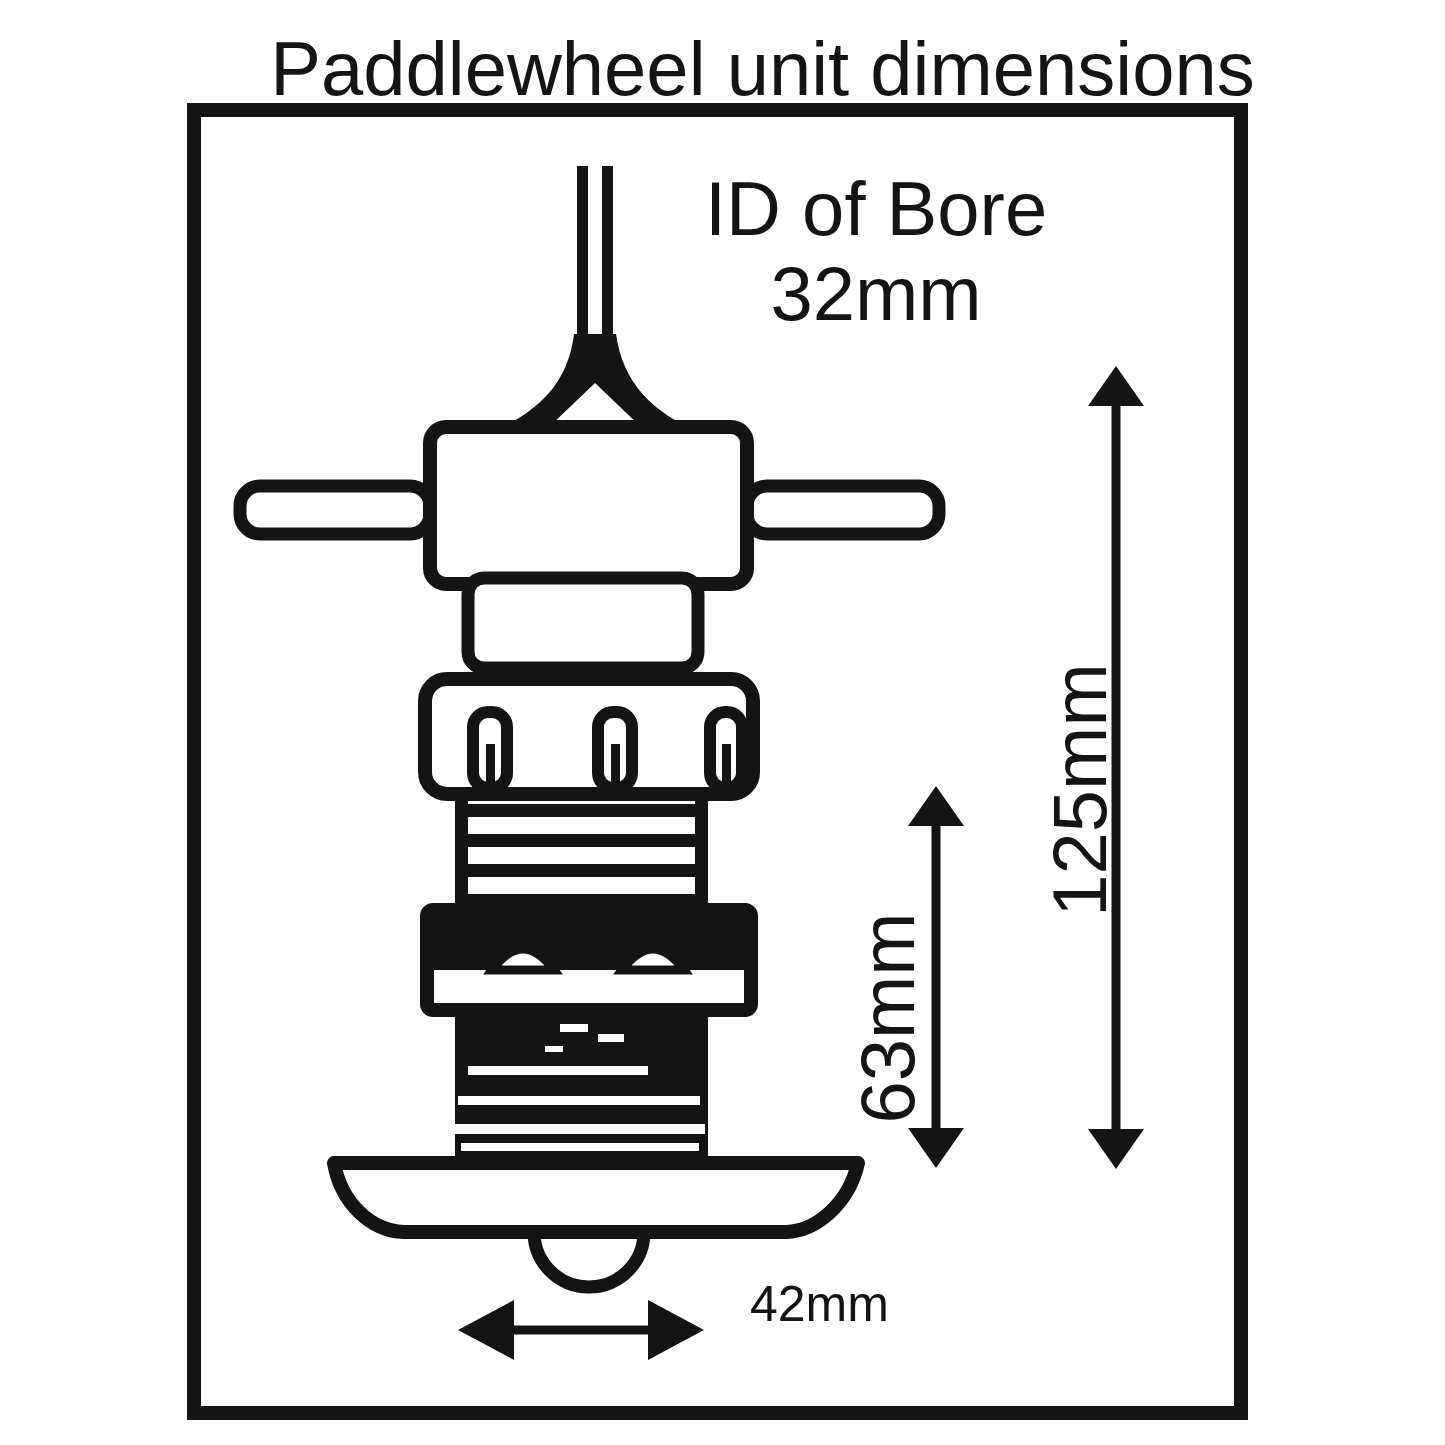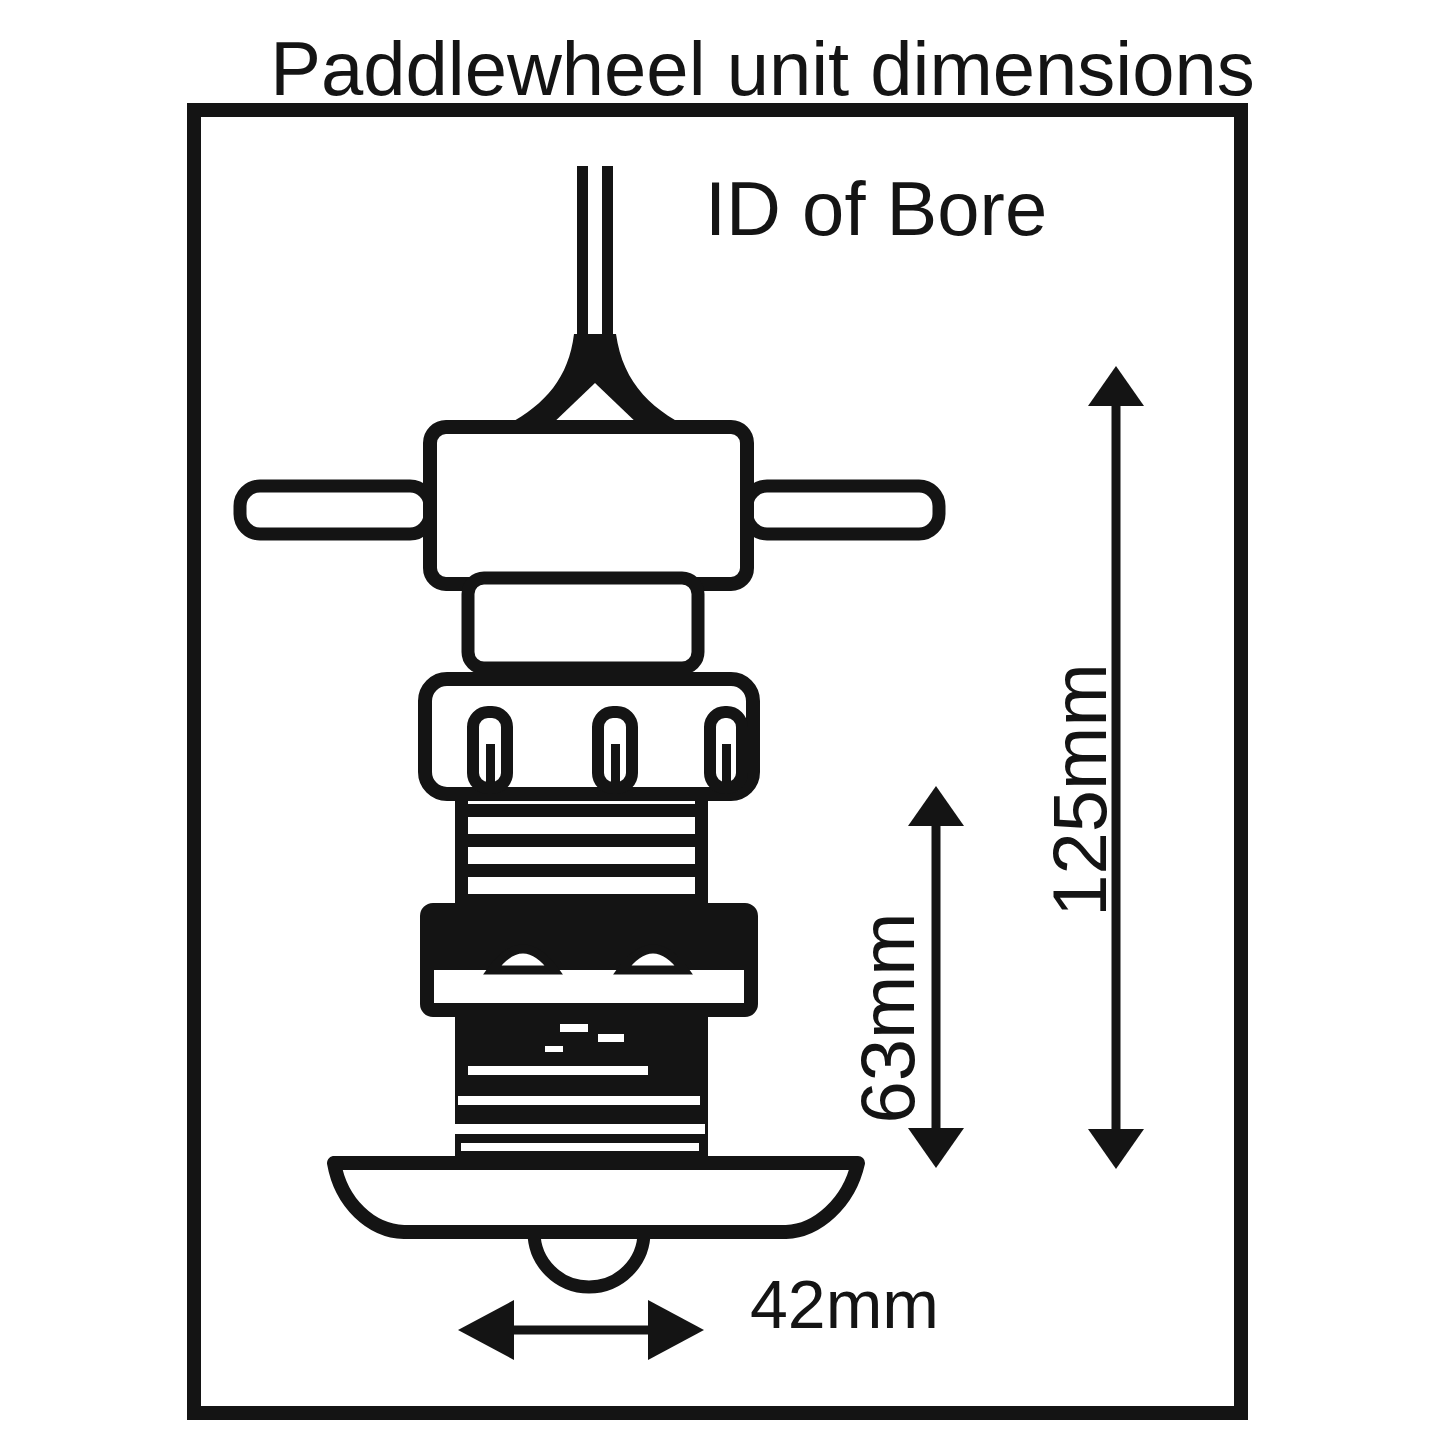--- a/index.html
+++ b/index.html
@@ -21,21 +21,21 @@
   }
   .diagram-svg{position:absolute;left:0;top:0;width:1445px;height:1445px;color:var(--ink,#141414);}
   .label{
     position:absolute;
     color:var(--ink,#141414);
     font-size:76px;line-height:85px;
     white-space:nowrap;
     text-align:center;
   }
   .label.bore{left:705px;top:166px;}
-  .label.dim42{left:750px;top:1266px;line-height:76px;font-size:68px;}
+  .label.dim42{left:750px;top:1266px;line-height:76px;font-size:50px;}
   .rotlabel{
     position:absolute;width:300px;height:80px;
     font-size:76px;line-height:80px;text-align:center;
     color:var(--ink,#141414);
     transform:rotate(-90deg);
     white-space:nowrap;
   }
   .rotlabel.dim63{left:738px;top:978px;}
   .rotlabel.dim125{left:930px;top:750px;}
 </style>
@@ -124,19 +124,20 @@
       <g>
         <line x1="492" y1="1330" x2="670" y2="1330" stroke-width="9"></line>
         <polygon points="458,1330 514,1300 514,1360" stroke="none"></polygon>
         <polygon points="704,1330 648,1300 648,1360" stroke="none"></polygon>
       </g>
     </g>
   </svg>
 
   <div class="label bore">
     <div>ID of Bore</div>
+    <div>32mm</div>
   </div>
 
   <div class="rotlabel dim125">125mm</div>
   <div class="rotlabel dim63">63mm</div>
   <div class="label dim42">42mm</div>
 
 </div>
 
 </body></html>

